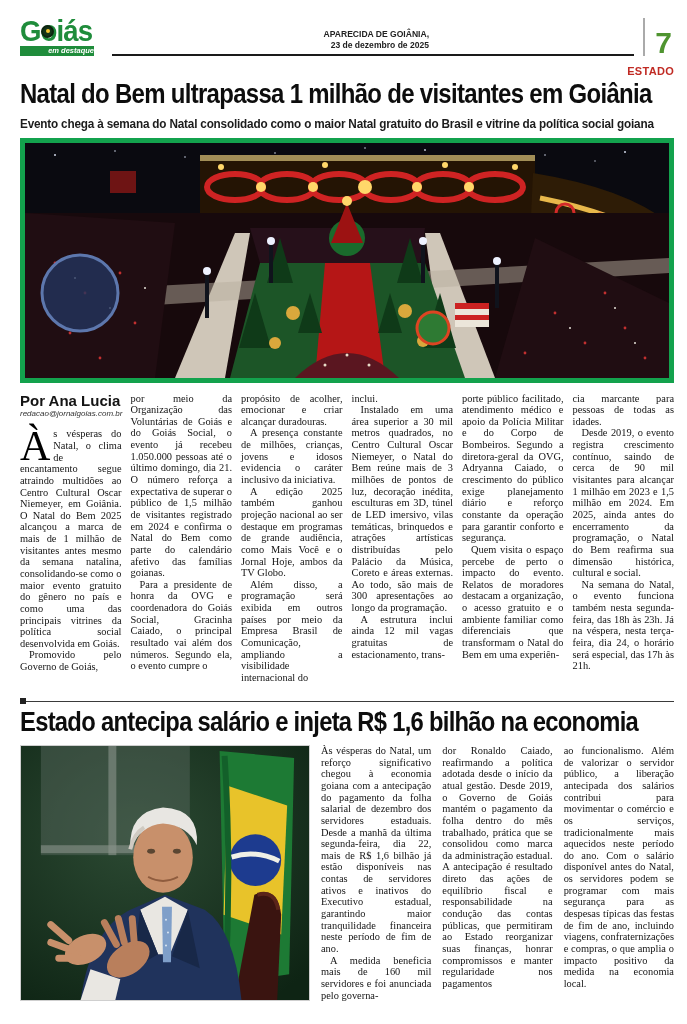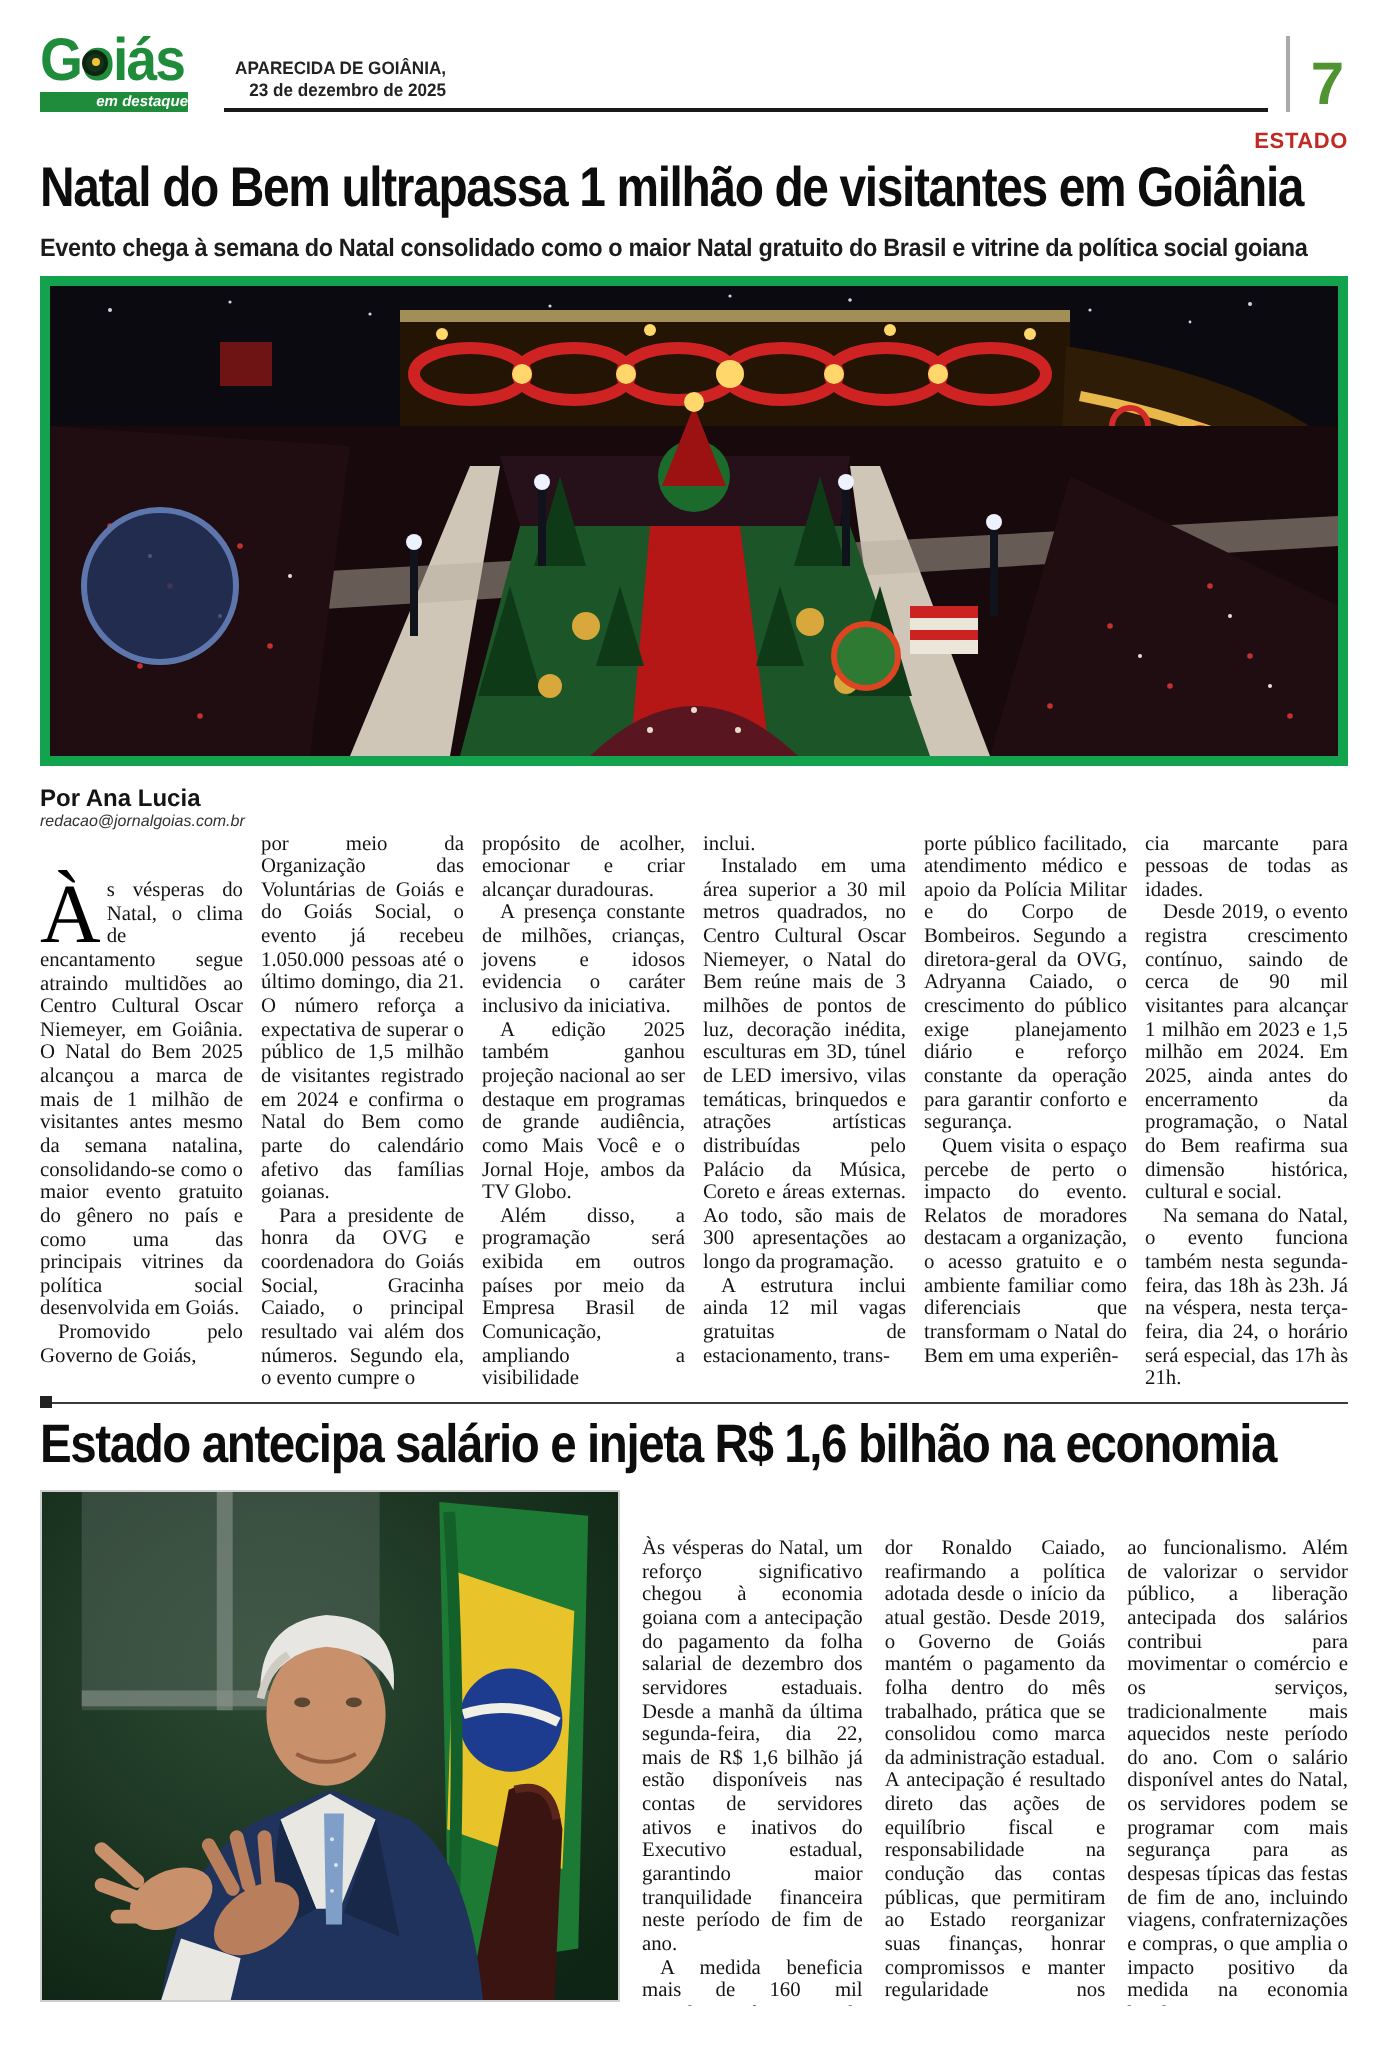--- a/index.html
+++ b/index.html
@@ -24,21 +24,21 @@
   }
   .logo-odot::after { content:""; position:absolute; left:3px; top:2px; width:4px; height:4px;
     border-radius:50%; background:#f4c431; }
   .logo-tagline {
     margin-top:1px; background:#1f8c3b; color:#fff; text-align:right;
     font-family:"Liberation Sans", sans-serif; font-style:italic; font-weight:bold;
     font-size:7.5px; line-height:10px; width:74px;
   }
   .head-mid {
     flex:1; border-bottom:2px solid #1a1a1a;
-    display:flex; justify-content:flex-start; align-items:flex-end; padding-bottom:3px;
+    display:flex; justify-content:center; align-items:flex-end; padding-bottom:3px;
   }
   .dateblock {
     text-align:right; font-family:"Liberation Sans", sans-serif;
     font-weight:bold; font-size:9px; line-height:1.25; color:#222;
     transform:scaleX(.95); transform-origin:right bottom;
   }
   .pagenum-wrap {
     border-left:2px solid #aaa; margin-left:9px; padding:0 2px 0 10px;
     align-self:stretch; display:flex; align-items:flex-end;
   }
@@ -61,27 +61,27 @@
     font-size:12.5px; color:#1c1c1c; letter-spacing:-.2px;
     white-space:nowrap; transform:scaleX(.94); transform-origin:left top; width:107%;
   }
   
   .photo1 {
     margin-top:7px; width:654px; height:245px;
     border:5px solid #13a24d; background:#0a0a10; overflow:hidden;
   }
   .photo1 svg { display:block; width:100%; height:100%; }
   
-  .byline-name { font-family:"Liberation Sans", sans-serif; font-weight:bold; font-size:12px; }
+  .byline-name { font-family:"Liberation Sans", sans-serif; font-weight:bold; font-size:15px; }
   .byline-mail { font-family:"Liberation Sans", sans-serif; font-size:8px; color:#333; margin-top:1px;font-style:italic; }
   .cols { display:flex; gap:9px; margin-top:10px; }
   .cols1 { height:302px; overflow:hidden; }
   .col { flex:1 1 0; min-width:0; font-size:10.4px; line-height:1.12; text-align:justify; color:#141414; }
   .col p { margin:0; text-indent:9px; }
-  .col p.noind { text-indent:0;margin-top:24px; }
+  .col p.noind { text-indent:0; }
   .col .bylineblock { margin-bottom:9px; }
   .dropcap {
     float:left; font-family:"Liberation Serif", serif;
     font-size:42px; line-height:.78; padding:2px 3px 0 0; color:#000;
   }
   
   .divider { margin-top:6px; border-top:1.5px solid #3a3a3a; position:relative; }
   .divider-square { position:absolute; left:0; top:-4px; width:6px; height:6px; background:#222; display:block; }
   .h2 {
     margin-top:7px; font-family:"Liberation Sans", sans-serif; font-weight:bold;

